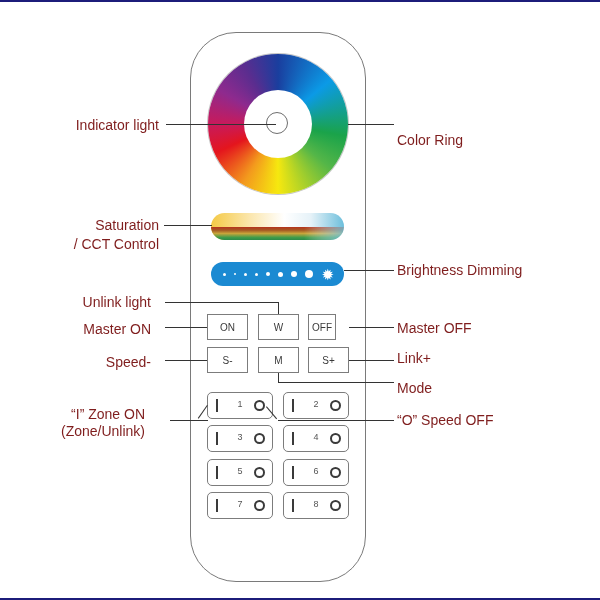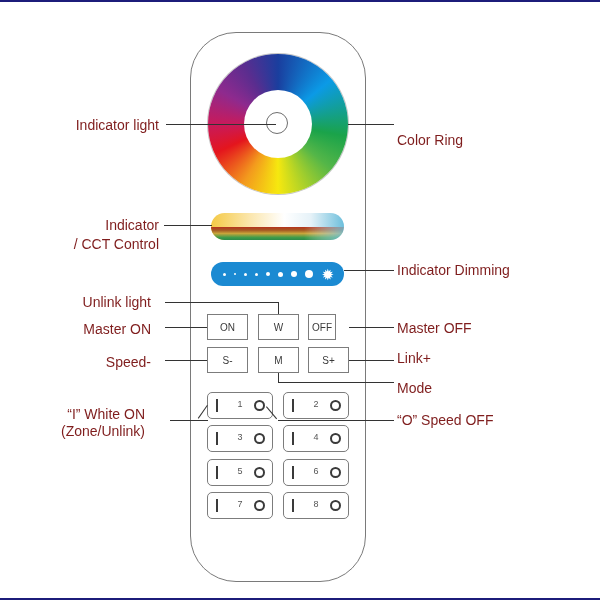--- a/index.html
+++ b/index.html
@@ -187,26 +187,26 @@
 <div class="line" style="left:165px;top:360px;width:42px;height:1.3px"></div>
 <div class="line" style="left:349px;top:360px;width:45px;height:1.3px"></div>
 <div class="line" style="left:278px;top:373px;width:1.3px;height:9px"></div>
 <div class="line" style="left:278px;top:382px;width:116px;height:1.3px"></div>
 <div class="line" style="left:170px;top:420px;width:38px;height:1.3px"></div>
 <div class="line" style="left:207px;top:405px;width:1.3px;height:16px;transform:rotate(35deg);transform-origin:top left"></div>
 <div class="line" style="left:278px;top:420px;width:116px;height:1.3px"></div>
 <div class="line" style="left:266px;top:407px;width:1.3px;height:16px;transform:rotate(-40deg);transform-origin:top left"></div>
 
 <div class="label right" style="right:441px;top:116px">Indicator light</div>
-<div class="label right" style="right:441px;top:216px">Indicator</div>
+<div class="label right" style="right:441px;top:216px">Saturation</div>
 <div class="label right" style="right:441px;top:235px">/ CCT Control</div>
 <div class="label right" style="right:449px;top:293px">Unlink light</div>
 <div class="label right" style="right:449px;top:320px">Master ON</div>
 <div class="label right" style="right:449px;top:353px">Speed-</div>
-<div class="label right" style="right:455px;top:405px">“I” White ON</div>
+<div class="label right" style="right:455px;top:405px">“I” Zone ON</div>
 <div class="label right" style="right:455px;top:422px">(Zone/Unlink)</div>
 
 <div class="label" style="left:397px;top:131px">Color Ring</div>
-<div class="label" style="left:397px;top:261px">Indicator Dimming</div>
+<div class="label" style="left:397px;top:261px">Brightness Dimming</div>
 <div class="label" style="left:397px;top:319px">Master OFF</div>
 <div class="label" style="left:397px;top:349px">Link+</div>
 <div class="label" style="left:397px;top:379px">Mode</div>
 <div class="label" style="left:397px;top:411px">“O” Speed OFF</div>
 
 </body></html>

